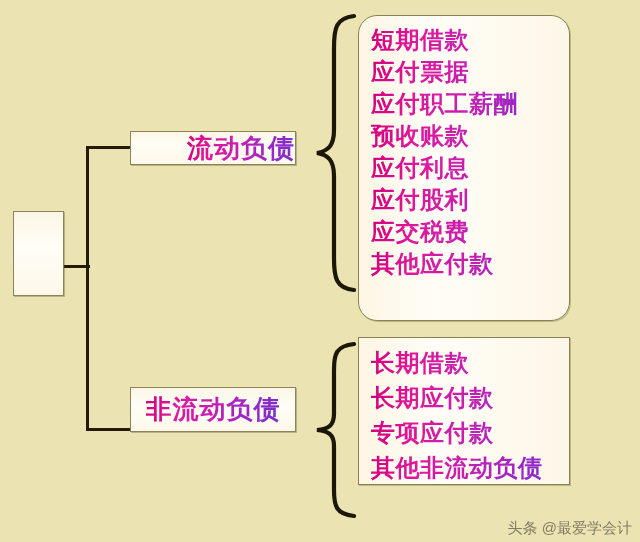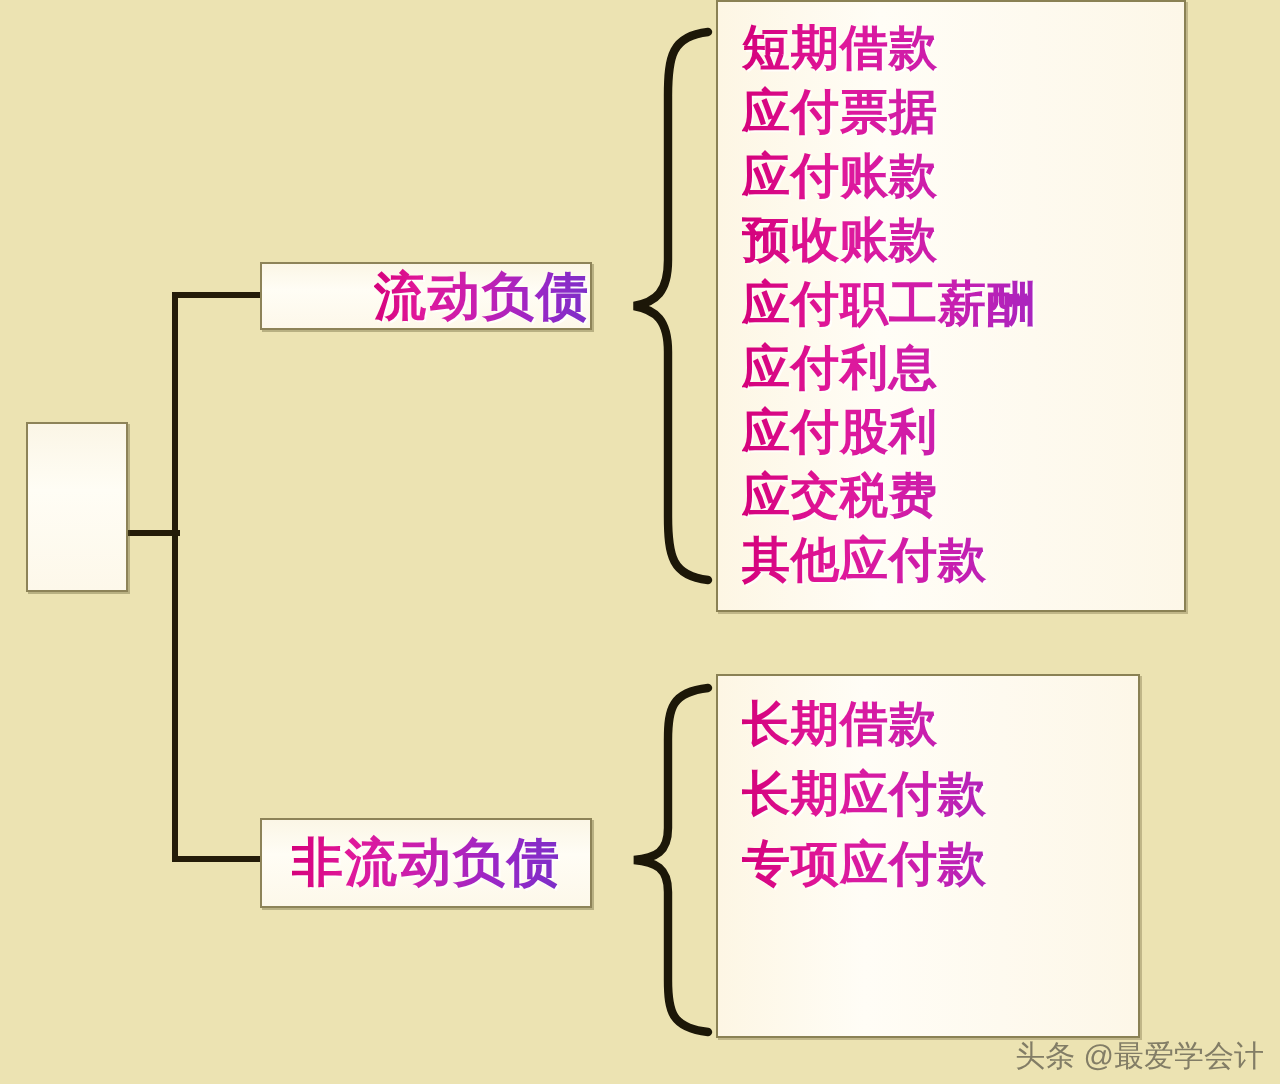--- a/index.html
+++ b/index.html
@@ -50,21 +50,21 @@
 
   #branch-current {
     left: 130px;
     top: 131px;
     width: 166px;
     height: 34px;
     justify-content: flex-end;
   }
   #branch-noncurrent {
     left: 130px;
-    top: 409px;
+    top: 387px;
     width: 166px;
     height: 45px;
   }
   #branch-current .wtext,
   #branch-noncurrent .wtext {
     font-size: 26px;
     letter-spacing: 1px;
   }
 
   
@@ -103,29 +103,30 @@
   .listbox {
     position: absolute;
     background: linear-gradient(to right, #fdf6e4 0%, #fffdf6 35%, #fdf7e8 100%);
     border: 1px solid #8a8154;
     box-sizing: border-box;
     box-shadow: 1px 1px 0 rgba(90,80,40,0.3);
     padding: 8px 0 8px 12px;
   }
   #list-current {
     left: 358px;
-    top: 0;
-    width: 235px;
+    top: 15px;
+    width: 212px;
     height: 306px;
+    border-radius: 19px;
   }
   #list-noncurrent {
     left: 358px;
     top: 337px;
     width: 212px;
-    height: 182px;
+    height: 148px;
   }
   .list-item {
     font-size: 24px;
     line-height: 32px;
     height: 32px;
     font-weight: bold;
     letter-spacing: 0.5px;
   }
   #list-noncurrent .list-item {
     line-height: 35px;
@@ -170,30 +171,30 @@
     <path d="M40 4 C 22 6, 20 16, 20 36 L20 118 C20 134, 14 139, 3 141 C14 143, 20 148, 20 164 L20 246 C20 266, 22 276, 40 278" fill="none" stroke="#1c1708" stroke-width="4.2" stroke-linecap="round"></path>
   </svg>
 
   <svg class="brace" id="brace-noncurrent" viewBox="0 0 46 180" preserveAspectRatio="none">
     <path d="M40 4 C 22 6, 20 14, 20 30 L20 74 C20 86, 14 89, 3 90 C14 91, 20 94, 20 106 L20 150 C20 166, 22 174, 40 176" fill="none" stroke="#1c1708" stroke-width="4.2" stroke-linecap="round"></path>
   </svg>
 
   <div class="listbox" id="list-current">
     <div class="list-item wtext">短期借款</div>
     <div class="list-item wtext">应付票据</div>
-    <div class="list-item wtext">应付账款</div>
+    <div class="list-item wtext">应付职工薪酬</div>
     <div class="list-item wtext">预收账款</div>
-    <div class="list-item wtext">应付职工薪酬</div>
     <div class="list-item wtext">应付利息</div>
     <div class="list-item wtext">应付股利</div>
     <div class="list-item wtext">应交税费</div>
     <div class="list-item wtext">其他应付款</div>
   </div>
 
   <div class="listbox" id="list-noncurrent">
     <div class="list-item wtext">长期借款</div>
     <div class="list-item wtext">长期应付款</div>
     <div class="list-item wtext">专项应付款</div>
+    <div class="list-item wtext">其他非流动负债</div>
   </div>
 
   <div id="watermark">头条 @最爱学会计</div>
 
 </div>
 
 </body></html>

